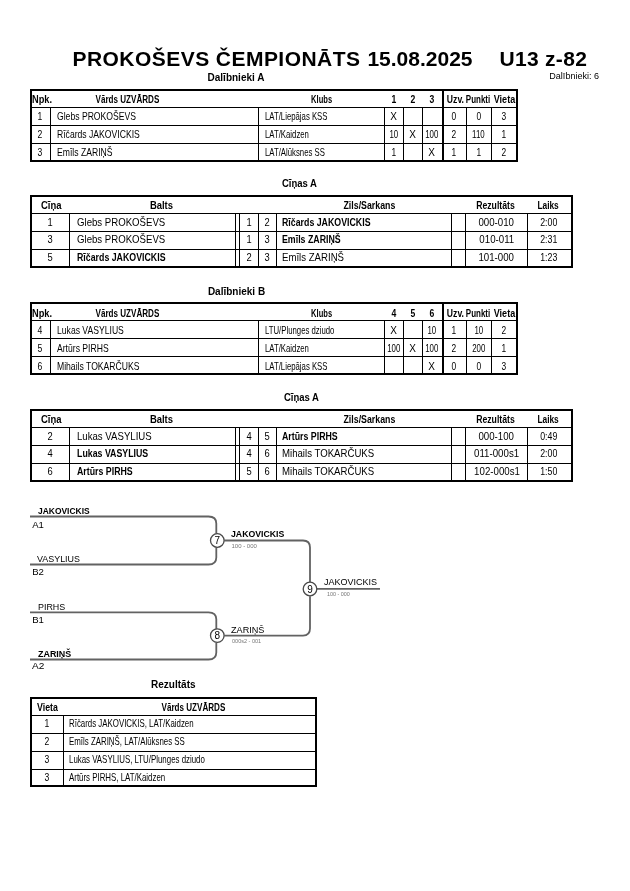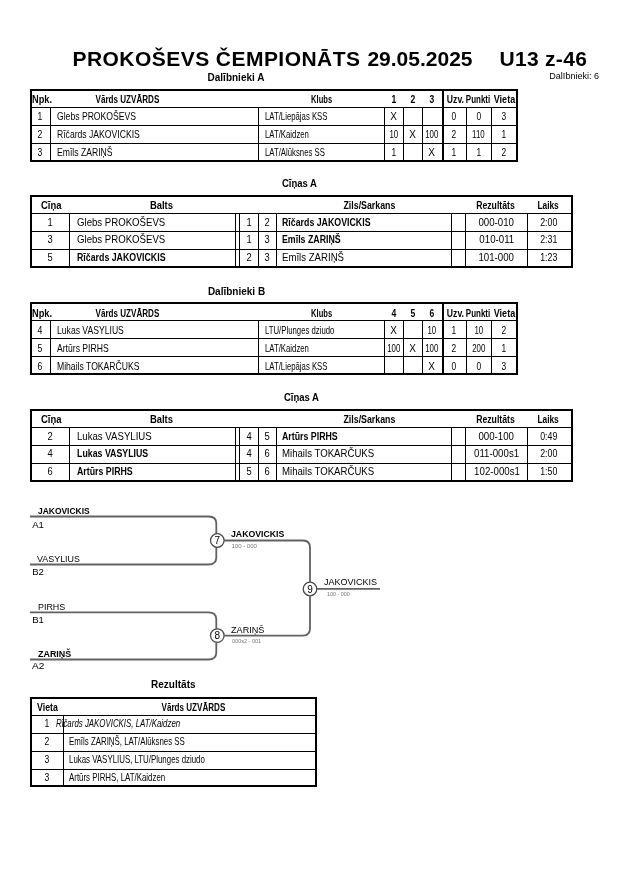--- a/index.html
+++ b/index.html
@@ -1,17 +1,17 @@
 <!DOCTYPE html>
 <html><head><meta charset="utf-8"><style>
 html,body{margin:0;padding:0;}
 body{width:630px;height:891px;background:#fff;font-family:"Liberation Sans",sans-serif;position:relative;overflow:hidden;color:#000;}
 .ab{position:absolute;}
 </style></head><body>
-<div class="ab" style="left:72.5px;top:48px;font-size:21px;line-height:21px;font-weight:bold;white-space:nowrap;"><span style="letter-spacing:0.45px;">PROKOŠEVS ČEMPIONĀTS</span><span style="display:inline-block;width:7px;"></span><span>29.05.2025</span><span style="display:inline-block;width:27px;"></span><span style="letter-spacing:0.3px;">U13 z-46</span></div>
+<div class="ab" style="left:72.5px;top:48px;font-size:21px;line-height:21px;font-weight:bold;white-space:nowrap;"><span style="letter-spacing:0.45px;">PROKOŠEVS ČEMPIONĀTS</span><span style="display:inline-block;width:7px;"></span><span>15.08.2025</span><span style="display:inline-block;width:27px;"></span><span style="letter-spacing:0.3px;">U13 z-82</span></div>
 <div class="ab" style="left:236px;top:72.5px;font-size:10px;line-height:10px;font-weight:bold;width:0;display:flex;justify-content:center;white-space:nowrap;">Dalībnieki A</div>
 <div class="ab" style="left:599px;top:70.9px;font-size:9.5px;line-height:9.5px;transform:translateX(-100%);white-space:nowrap;"><span style="display:inline-block;transform:scaleX(0.95);transform-origin:right center;white-space:nowrap;">Dalībnieki: 6</span></div>
 <div class="ab" style="left:30px;top:88.5px;width:487.5px;height:2px;background:#000;"></div>
 <div class="ab" style="left:30px;top:159.9px;width:487.5px;height:2px;background:#000;"></div>
 <div class="ab" style="left:30px;top:88.5px;width:2px;height:73.4px;background:#000;"></div>
 <div class="ab" style="left:515.5px;top:88.5px;width:2px;height:73.4px;background:#000;"></div>
 <div class="ab" style="left:441.5px;top:88.5px;width:2px;height:73.4px;background:#000;"></div>
 <div class="ab" style="left:32px;top:106.8px;width:483.5px;height:1px;background:#000;"></div>
 <div class="ab" style="left:32px;top:124.79999999999998px;width:483.5px;height:1px;background:#000;"></div>
 <div class="ab" style="left:32px;top:142.7px;width:483.5px;height:1px;background:#000;"></div>
@@ -413,21 +413,21 @@
 <div class="ab" style="left:62.5px;top:715.0px;width:1px;height:70.20000000000005px;background:#000;"></div>
 <div class="ab" style="left:47.2px;top:702.1px;font-size:10.5px;line-height:10.5px;font-weight:bold;width:0;display:flex;justify-content:center;white-space:nowrap;">
     <span style="display:inline-block;transform:scaleX(0.84);transform-origin:center center;white-space:nowrap;">Vieta</span>
   </div>
 <div class="ab" style="left:193.5px;top:702.1px;font-size:10.5px;line-height:10.5px;font-weight:bold;width:0;display:flex;justify-content:center;white-space:nowrap;">
     <span style="display:inline-block;transform:scaleX(0.77);transform-origin:center center;white-space:nowrap;">Vārds UZVĀRDS</span>
   </div>
 <div class="ab" style="left:47.2px;top:718.3px;font-size:10.5px;line-height:10.5px;width:0;display:flex;justify-content:center;white-space:nowrap;">
     <span style="display:inline-block;transform:scaleX(0.82);transform-origin:center center;white-space:nowrap;">1</span>
   </div>
-<div class="ab" style="left:56px;top:718.3px;font-size:10.5px;line-height:10.5px;white-space:nowrap;font-style:italic;"><span style="display:inline-block;transform:scaleX(0.75);transform-origin:left center;white-space:nowrap;">Rīčards JAKOVICKIS, LAT/Kaidzen</span></div>
+<div class="ab" style="left:69px;top:718.3px;font-size:10.5px;line-height:10.5px;white-space:nowrap;"><span style="display:inline-block;transform:scaleX(0.75);transform-origin:left center;white-space:nowrap;">Rīčards JAKOVICKIS, LAT/Kaidzen</span></div>
 <div class="ab" style="left:47.2px;top:736.3px;font-size:10.5px;line-height:10.5px;width:0;display:flex;justify-content:center;white-space:nowrap;">
     <span style="display:inline-block;transform:scaleX(0.82);transform-origin:center center;white-space:nowrap;">2</span>
   </div>
 <div class="ab" style="left:69px;top:736.3px;font-size:10.5px;line-height:10.5px;white-space:nowrap;"><span style="display:inline-block;transform:scaleX(0.75);transform-origin:left center;white-space:nowrap;">Emīls ZARIŅŠ, LAT/Alūksnes SS</span></div>
 <div class="ab" style="left:47.2px;top:754.3px;font-size:10.5px;line-height:10.5px;width:0;display:flex;justify-content:center;white-space:nowrap;">
     <span style="display:inline-block;transform:scaleX(0.82);transform-origin:center center;white-space:nowrap;">3</span>
   </div>
 <div class="ab" style="left:69px;top:754.3px;font-size:10.5px;line-height:10.5px;white-space:nowrap;"><span style="display:inline-block;transform:scaleX(0.75);transform-origin:left center;white-space:nowrap;">Lukas VASYLIUS, LTU/Plunges dziudo</span></div>
 <div class="ab" style="left:47.2px;top:772.3px;font-size:10.5px;line-height:10.5px;width:0;display:flex;justify-content:center;white-space:nowrap;">
     <span style="display:inline-block;transform:scaleX(0.82);transform-origin:center center;white-space:nowrap;">3</span>

